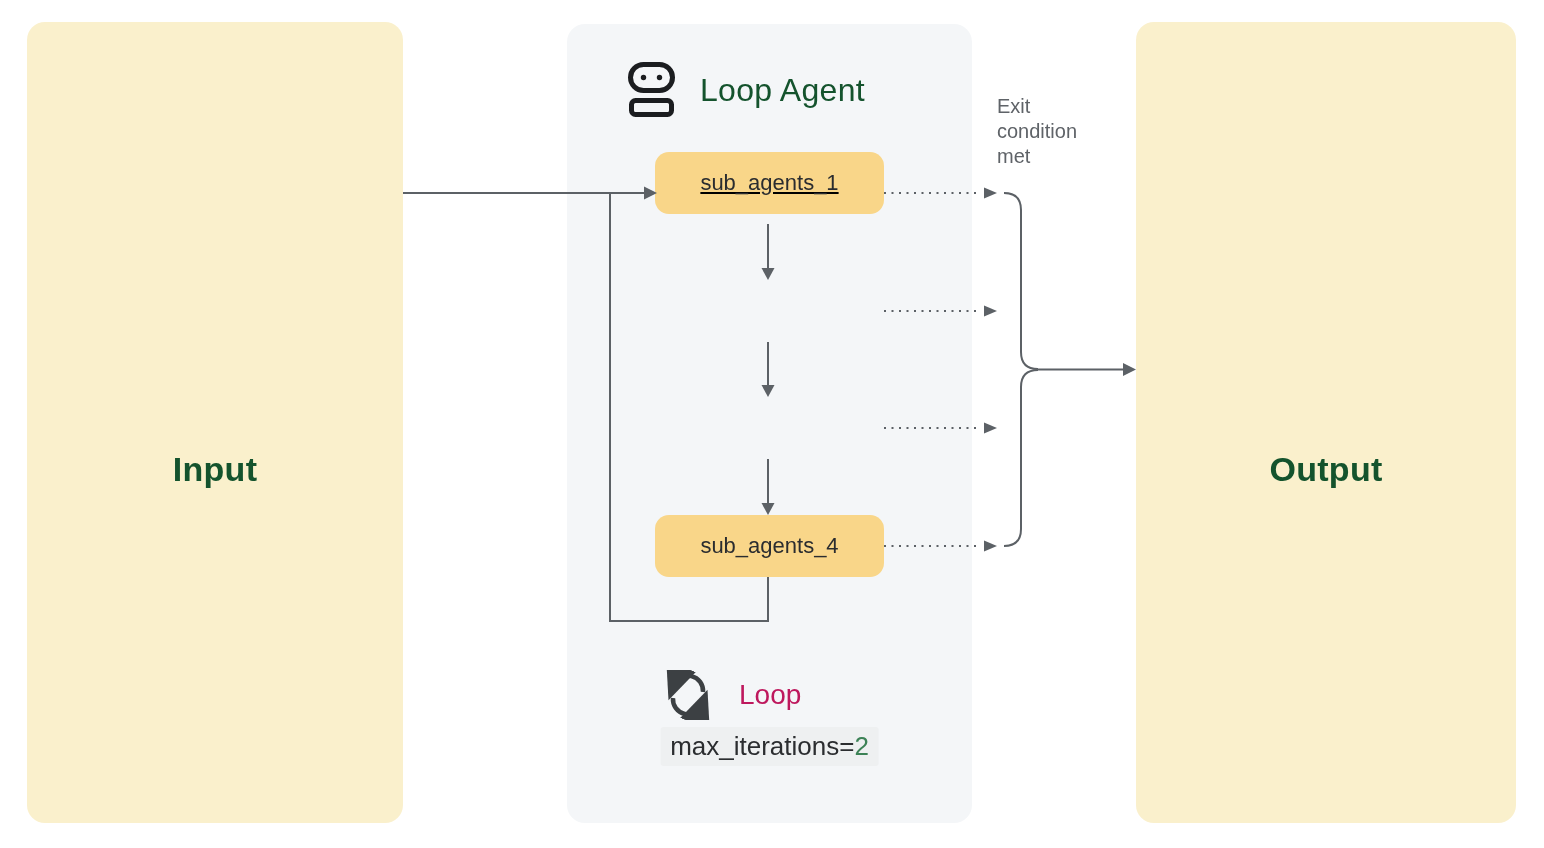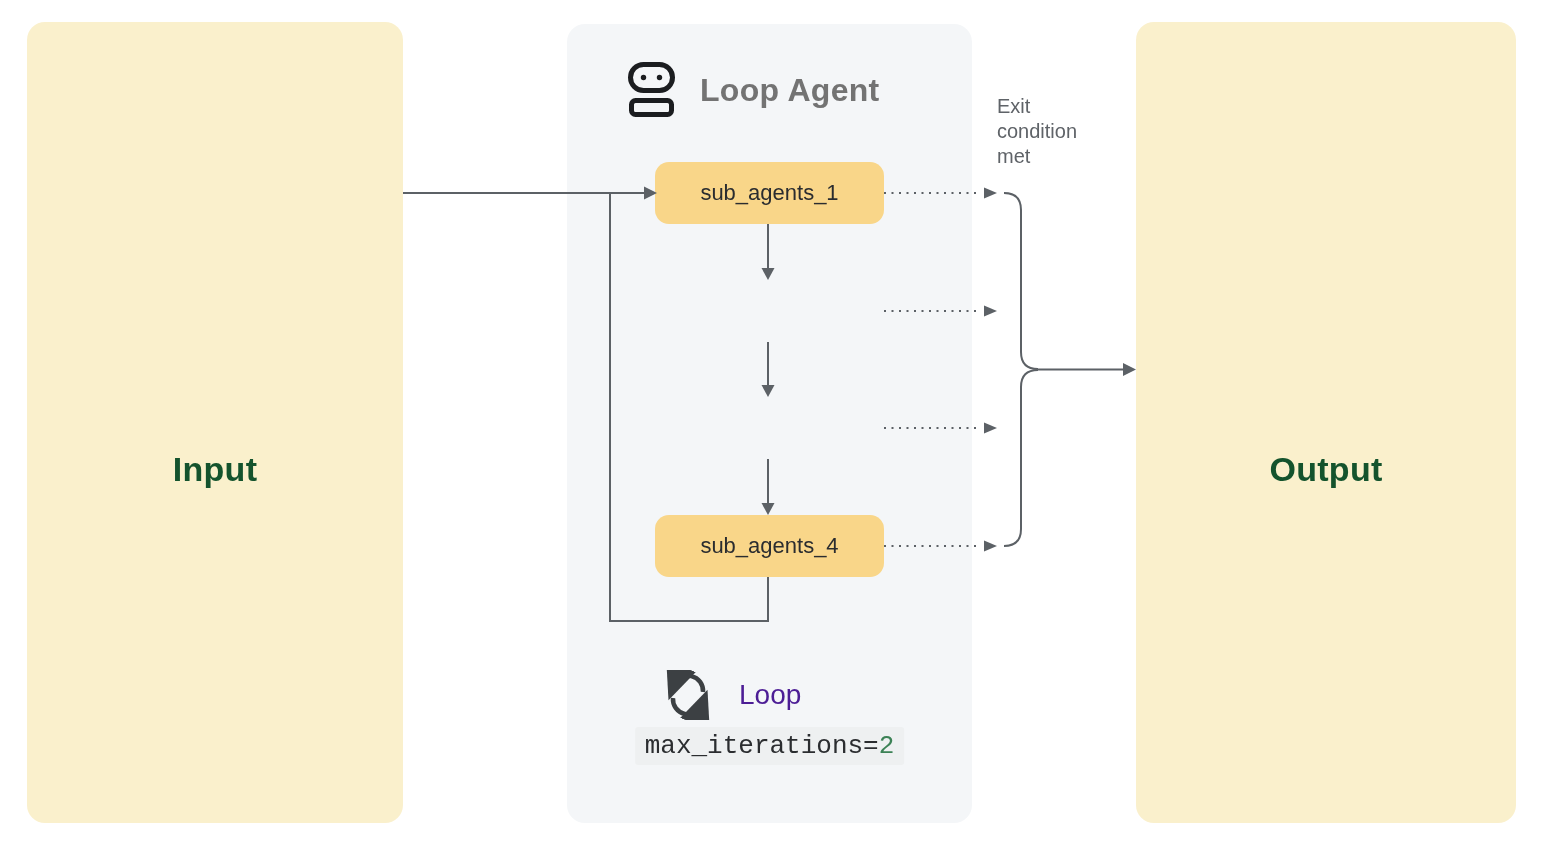--- a/index.html
+++ b/index.html
@@ -22,40 +22,40 @@
     letter-spacing:.3px;
   }
   #loop-panel{
     position:absolute;left:567px;top:24px;width:405px;height:799px;
     background:#F4F6F8;border-radius:18px;
   }
   #panel-header{
     position:absolute;left:61px;top:38px;
     display:flex;align-items:center;gap:25px;
   }
-  #panel-title{font-size:32px;font-weight:700;color:#737373;letter-spacing:.3px;}
+  #panel-title{font-size:32px;font-weight:400;color:#14532d;letter-spacing:.3px;}
   .agent-box{
     position:absolute;left:88px;width:229px;height:62px;
     background:#F9D689;border-radius:14px;
     display:flex;align-items:center;justify-content:center;
   }
   .agent-box span{font-size:22px;color:#2A2C2F;}
-  #agent-1{top:138px;}
+  #agent-1{top:128px;text-decoration:underline;}
   #agent-2{top:256px;}
   #agent-3{top:373px;}
   #agent-4{top:491px;text-align:center;}
   #loop-row{
     position:absolute;left:96px;top:646px;
     display:flex;align-items:center;gap:26px;
   }
-  #loop-label{font-size:28px;color:#4c1d95;}
+  #loop-label{font-size:28px;color:#be185d;}
   #code-line{
     position:absolute;top:703px;left:50%;transform:translateX(-50%);
     background:#EEF0F1;border-radius:3px;padding:4px 10px;
-    font-family:Liberation Mono, monospace;font-size:26px;
+    font-family:Liberation Sans, sans-serif;font-size:26px;
     white-space:nowrap;color:#2B2D30;
   }
   #code-value{color:#3C8256;}
   #exit-label{
     position:absolute;left:997px;top:94px;width:110px;
     font-size:20px;line-height:25px;color:#5F6368;
   }
   #connectors{position:absolute;left:0;top:0;pointer-events:none;}
   .wire{stroke:#5C6166;stroke-width:2;fill:none;}
   .wire-dotted{stroke:#5C6166;stroke-width:2;fill:none;stroke-dasharray:2 5.5;}

